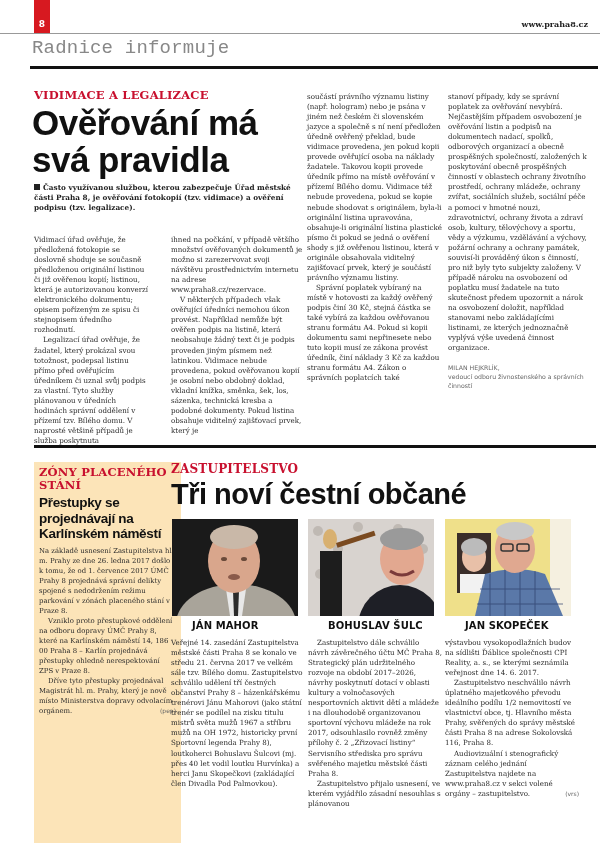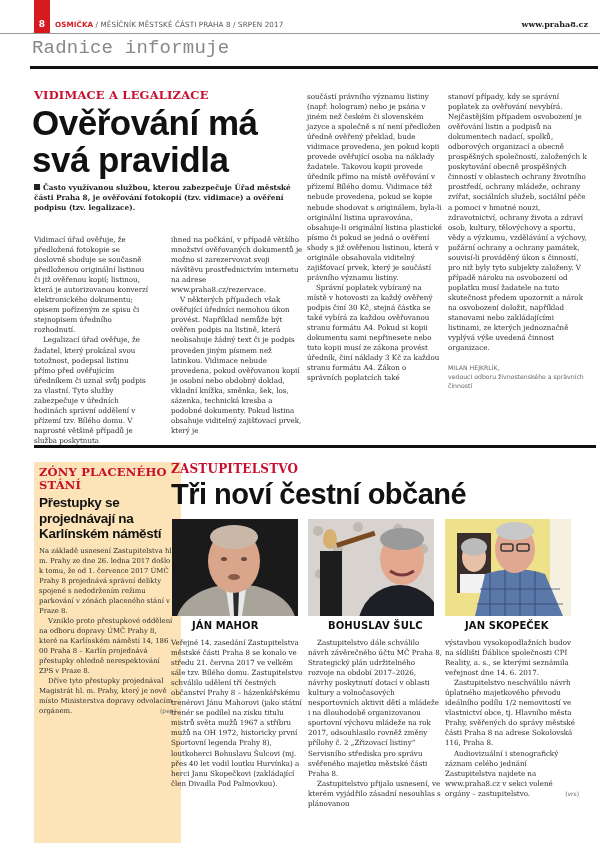--- a/index.html
+++ b/index.html
@@ -55,34 +55,33 @@
 
   .b1 { left: 171px; top: 638px; width: 133px; }
   .b2 { left: 308px; top: 638px; width: 134px; }
   .b3 { left: 445px; top: 638px; width: 134px; }
 </style>
 </head>
 <body>
 
 <div class="top-bar">
   <div class="page-num">8</div>
-  <div class="masthead"><span class="brand">OSMIČKA</span><span> / MĚSÍČNÍK MĚSTSKÉ ČÁSTI PRAHA 8 / SRPEN 2017</span></div>
   <div class="site-url">www.praha8.cz</div>
   <div class="top-rule"></div>
 </div>
 <div class="section-title">Radnice informuje</div>
 <div class="section-rule"></div>
 
 <div class="kicker a1-kicker">VIDIMACE A LEGALIZACE</div>
 <h1 class="headline a1-headline">Ověřování má svá pravidla</h1>
 <div class="a1-lead"><span class="sq"></span><span>Často využívanou službou, kterou zabezpečuje Úřad městské části Praha 8, je ověřování fotokopií (tzv. vidimace) a ověření podpisu (tzv. legalizace).</span></div>
 
 <div class="col c1">
   <p>Vidimací úřad ověřuje, že předložená fotokopie se doslovně shoduje se současně předloženou originální listinou či již ověřenou kopií; listinou, která je autorizovanou konverzí elektronického dokumentu; opisem pořízeným ze spisu či stejnopisem úředního rozhodnutí.</p>
-  <p class="ind">Legalizací úřad ověřuje, že žadatel, který prokázal svou totožnost, podepsal listinu přímo před ověřujícím úředníkem či uznal svůj podpis za vlastní. Tyto služby zabezpečuje v úředních hodinách správní oddělení v přízemí tzv. Bílého domu. V naprosté většině případů je služba poskytnuta</p>
+  <p class="ind">Legalizací úřad ověřuje, že žadatel, který prokázal svou totožnost, podepsal listinu přímo před ověřujícím úředníkem či uznal svůj podpis za vlastní. Tyto služby plánovanou v úředních hodinách správní oddělení v přízemí tzv. Bílého domu. V naprosté většině případů je služba poskytnuta</p>
 </div>
 <div class="col c2">
   <p>ihned na počkání, v případě většího množství ověřovaných dokumentů je možno si zarezervovat svoji návštěvu prostřednictvím internetu na adrese www.praha8.cz/rezervace.</p>
   <p class="ind">V některých případech však ověřující úředníci nemohou úkon provést. Například nemůže být ověřen podpis na listině, která neobsahuje žádný text či je podpis proveden jiným písmem než latinkou. Vidimace nebude provedena, pokud ověřovanou kopií je osobní nebo obdobný doklad, vkladní knížka, směnka, šek, los, sázenka, technická kresba a podobné dokumenty. Pokud listina obsahuje viditelný zajišťovací prvek, který je</p>
 </div>
 <div class="col c3">
   <p>součástí právního významu listiny (např. hologram) nebo je psána v jiném než českém či slovenském jazyce a společně s ní není předložen úředně ověřený překlad, bude vidimace provedena, jen pokud kopii provede ověřující osoba na náklady žadatele. Takovou kopii provede úředník přímo na místě ověřování v přízemí Bílého domu. Vidimace též nebude provedena, pokud se kopie nebude shodovat s originálem, byla-li originální listina upravována, obsahuje-li originální listina plastické písmo či pokud se jedná o ověření shody s již ověřenou listinou, která v originále obsahovala viditelný zajišťovací prvek, který je součástí právního významu listiny.</p>
   <p class="ind">Správní poplatek vybíraný na místě v hotovosti za každý ověřený podpis činí 30 Kč, stejná částka se také vybírá za každou ověřovanou stranu formátu A4. Pokud si kopii dokumentu sami nepřinesete nebo tuto kopii musí ze zákona provést úředník, činí náklady 3 Kč za každou stranu formátu A4. Zákon o správních poplatcích také</p>
 </div>
 <div class="col c4">

